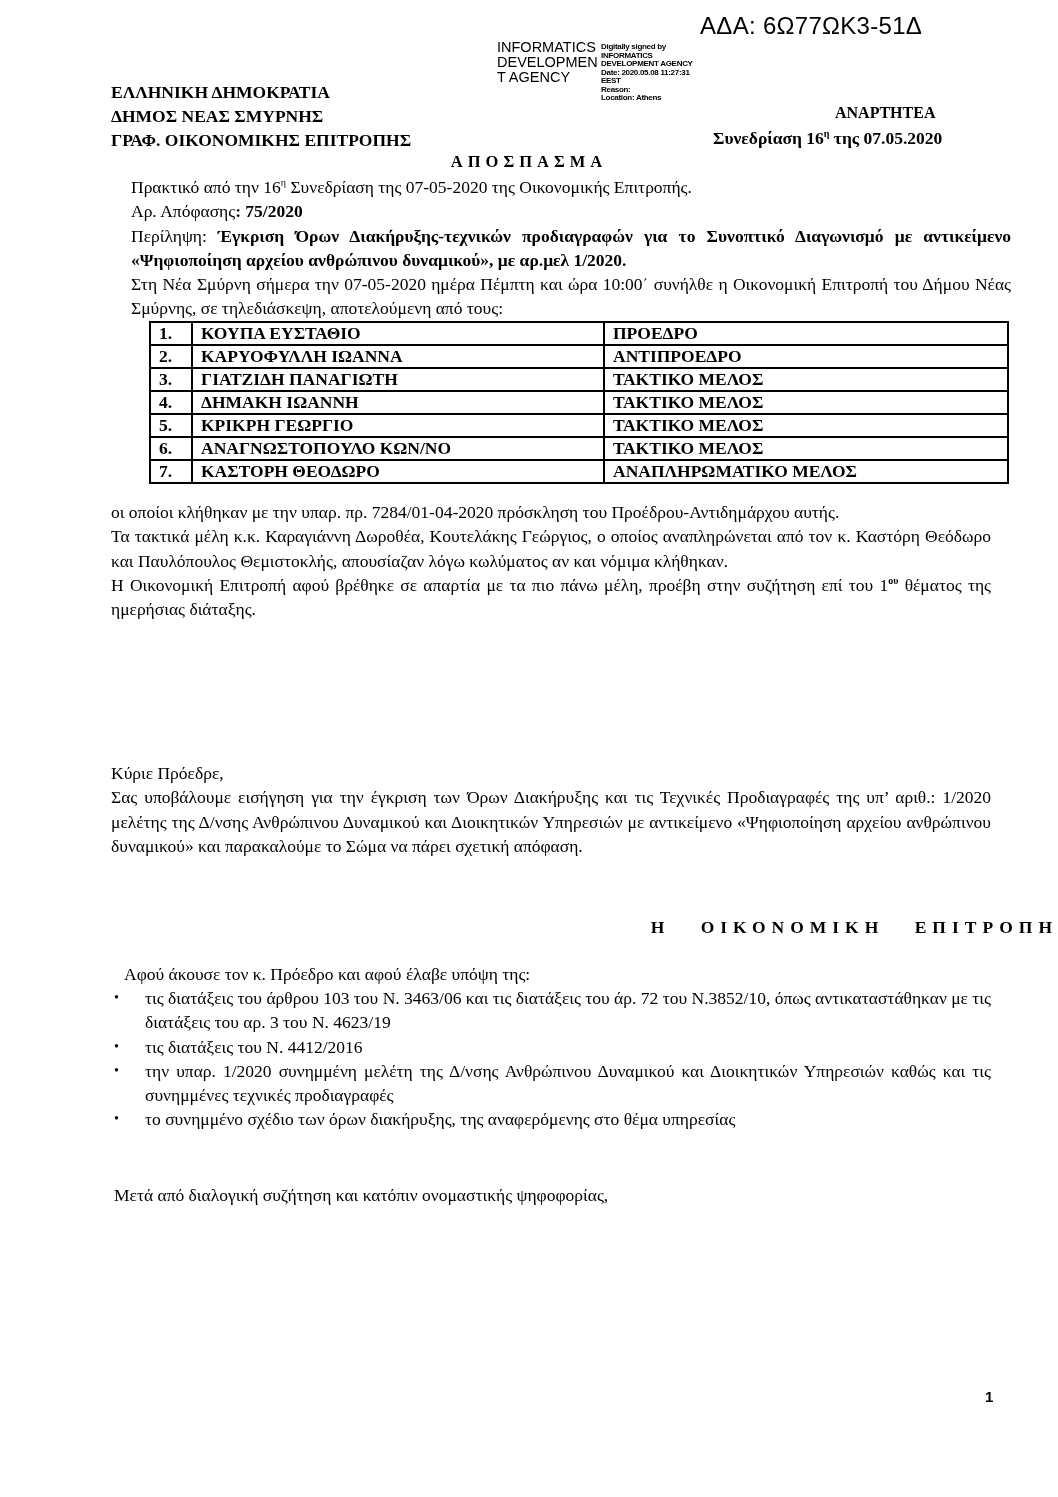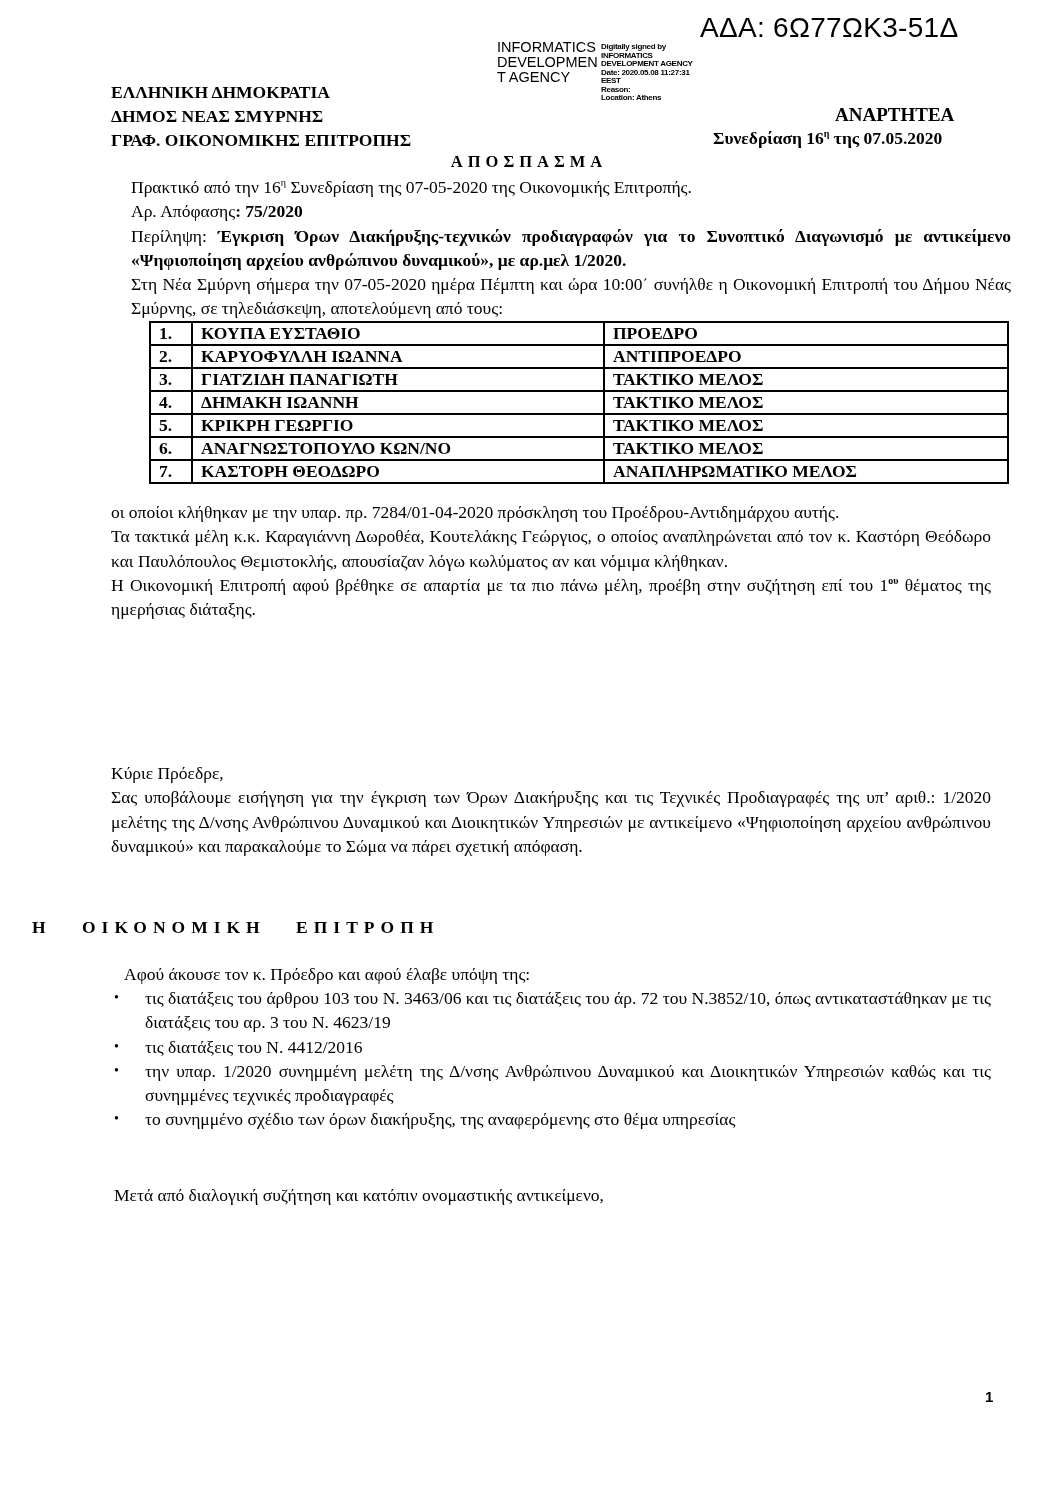--- a/index.html
+++ b/index.html
@@ -1,45 +1,45 @@
 <!DOCTYPE html>
 <html><head>
   <meta charset="utf-8">
   <style>
     html, body { margin: 0; padding: 0; background: #ffffff; }
     body { width: 1058px; height: 1497px; position: relative; overflow: hidden; color: #000; }
     .serif { font-family: "Liberation Serif", "DejaVu Serif", serif; }
     .sans { font-family: "Liberation Sans", "DejaVu Sans", sans-serif; }
     .abs { position: absolute; }
 
-    #ada { left: 700px; top: 12px; font-size: 28px; letter-spacing: 0.3px; }
+    #ada { left: 700px; top: 12px; font-size: 24px; letter-spacing: 0.3px; }
     #sig-name { left: 497px; top: 40px; font-size: 14.5px; line-height: 15px; white-space: pre-line; }
     #sig-details { left: 601px; top: 43px; font-size: 8px; line-height: 8.5px; font-weight: bold; letter-spacing: -0.3px; }
 
     #issuer { left: 111px; top: 80px; font-size: 17.5px; font-weight: bold; line-height: 24px; }
-    #posted { left: 835px; top: 104px; font-size: 19px; font-weight: bold; }
+    #posted { left: 835px; top: 104px; font-size: 16px; font-weight: bold; }
     #session { left: 713px; top: 128px; font-size: 17.5px; font-weight: bold; }
     sup { font-size: 10px; vertical-align: 7px; line-height: 0; }
 
     #title { left: 0; width: 1058px; top: 152px; text-align: center; font-size: 16.5px; font-weight: bold; letter-spacing: 5px; box-sizing: border-box; }
 
     .body-text { font-size: 17.5px; line-height: 24.3px; }
     .justify { text-align: justify; text-align-last: left; }
     #intro { left: 111px; top: 175px; width: 880px; margin-left: 20px; }
     .b { font-weight: bold; }
 
     #members { left: 149px; top: 321px; border-collapse: collapse; font-size: 17.5px; font-weight: bold; }
     #members td { border: 2px solid #000; height: 21px; padding: 0 8px 0 8px; line-height: 21px; }
     #members td.num { width: 24px; }
     #members td.name { width: 394px; }
     #members td.role { width: 386px; }
 
     #after { left: 111px; top: 500px; width: 880px; }
     #proposal { left: 111px; top: 733px; width: 880px; margin-top: 28px; }
-    #committee { left: 0; width: 1058px; top: 917px; text-align: left; font-size: 17.5px; font-weight: bold; word-spacing: 20px; letter-spacing: 6px; padding-left: 32px; box-sizing: border-box; }
+    #committee { left: 0; width: 1058px; top: 917px; text-align: right; font-size: 17.5px; font-weight: bold; word-spacing: 20px; letter-spacing: 6px; padding-left: 32px; box-sizing: border-box; }
     #considering { left: 124px; top: 962px; }
     #bullets { left: 111px; top: 986px; width: 880px; margin: 0; padding: 0; list-style: none; }
     #bullets li { position: relative; padding-left: 34px; }
     #bullets li .dot { position: absolute; left: 3px; top: 0; font-size: 14px; }
     #closing { left: 114px; top: 1183px; }
     #page-num { left: 985px; top: 1388px; font-size: 15px; font-weight: bold; }
   </style>
 </head>
 <body>
 
@@ -130,15 +130,15 @@
 
 <div id="considering" class="abs serif body-text">Αφού άκουσε τον κ. Πρόεδρο και αφού έλαβε υπόψη της:</div>
 
 <ul id="bullets" class="abs serif body-text">
   <li class="justify"><span class="dot">•</span><span>τις διατάξεις του άρθρου 103  του Ν. 3463/06 και τις διατάξεις του  άρ. 72 του Ν.3852/10, όπως αντικαταστάθηκαν με τις διατάξεις του αρ. 3 του Ν. 4623/19</span></li>
   <li class="justify"><span class="dot">•</span><span>τις διατάξεις του Ν. 4412/2016</span></li>
   <li class="justify"><span class="dot">•</span><span>την υπαρ. 1/2020 συνημμένη μελέτη της Δ/νσης Ανθρώπινου Δυναμικού και Διοικητικών Υπηρεσιών καθώς  και τις συνημμένες τεχνικές προδιαγραφές</span></li>
   <li class="justify"><span class="dot">•</span><span>το συνημμένο σχέδιο των όρων διακήρυξης, της αναφερόμενης στο θέμα υπηρεσίας</span></li>
 </ul>
 
-<div id="closing" class="abs serif body-text">Μετά από διαλογική συζήτηση και κατόπιν ονομαστικής αντικείμενο,</div>
+<div id="closing" class="abs serif body-text">Μετά από διαλογική συζήτηση και κατόπιν ονομαστικής ψηφοφορίας,</div>
 
 <div id="page-num" class="abs sans">1</div>
 
 </body></html>

